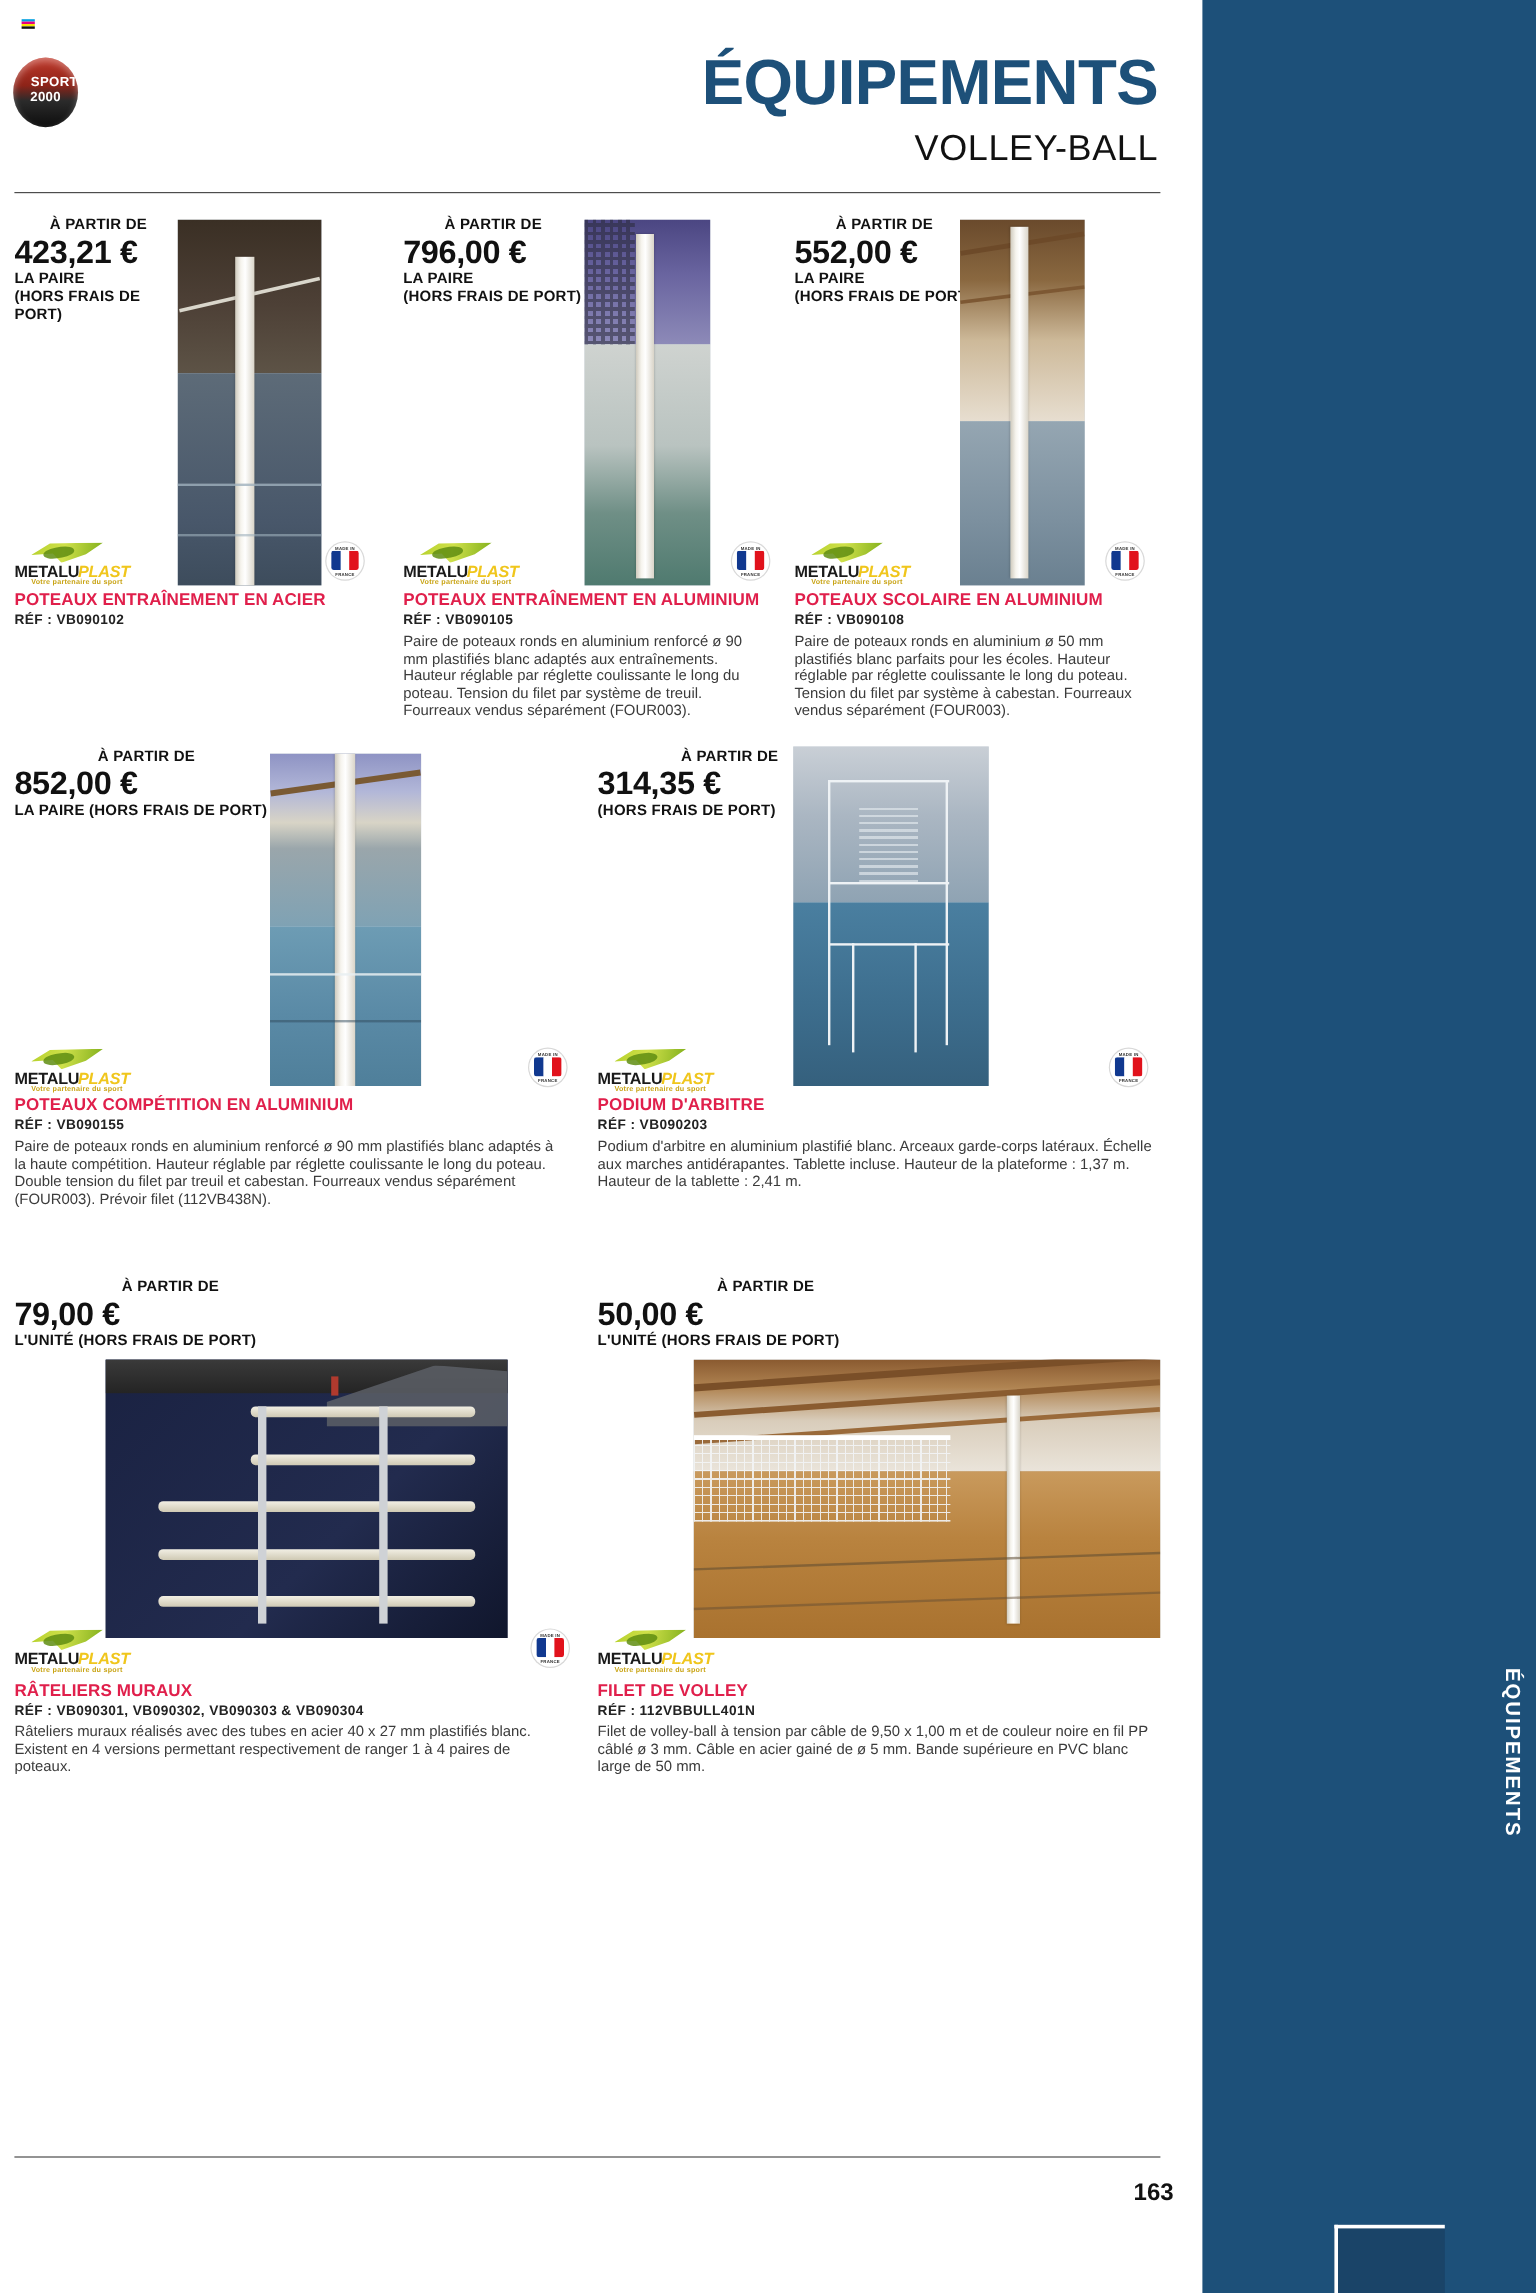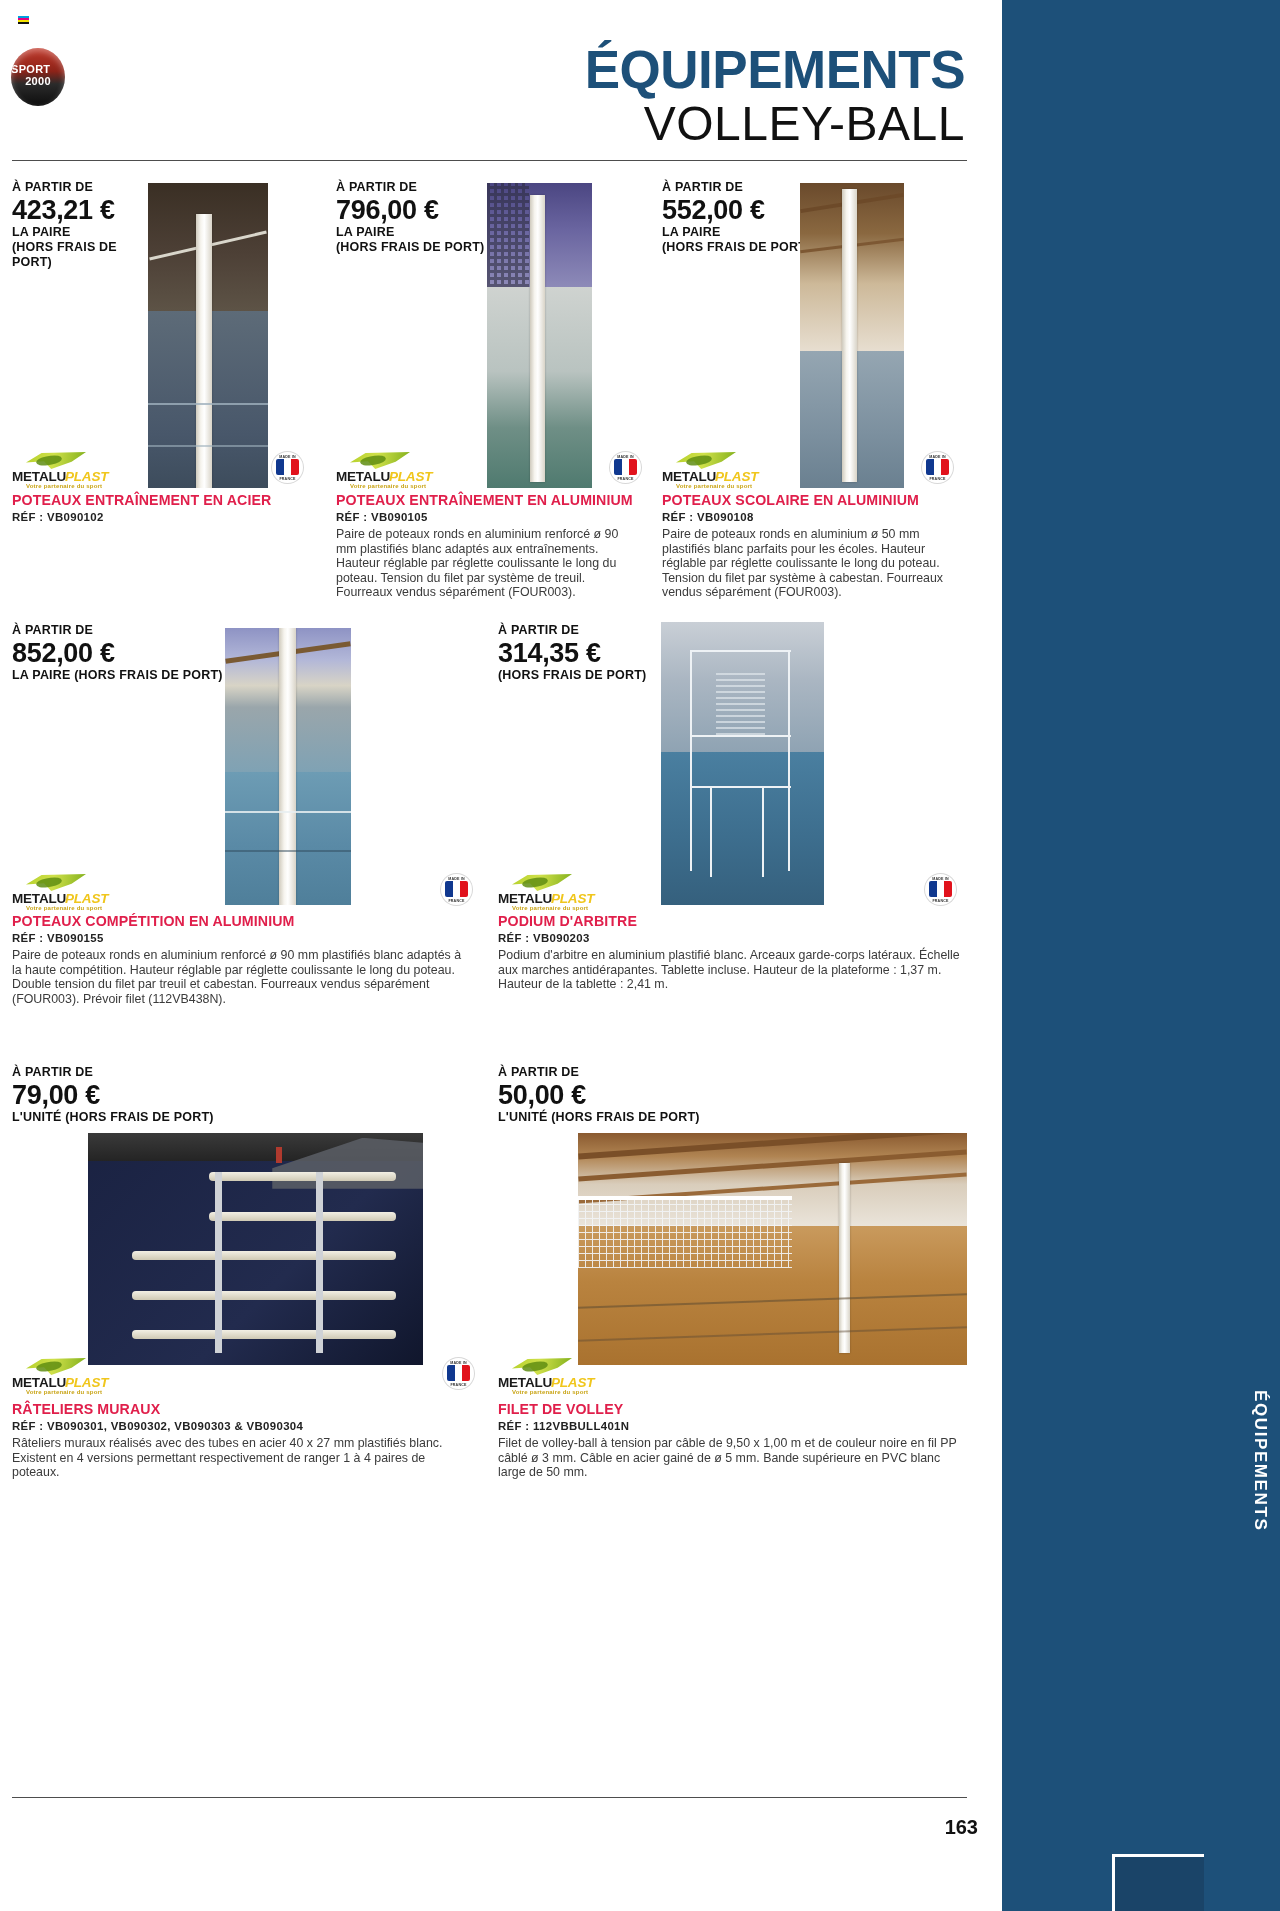--- a/index.html
+++ b/index.html
@@ -61,51 +61,51 @@
   .crop-mark i { display:block; height:2px; }
   .logo {
     position: absolute;
     left: 11px; top: 48px;
     width: 54px; height: 58px;
     border-radius: 50%;
     background: linear-gradient(180deg,#c0392b 0%, #8d2318 40%, #2b2b2b 62%, #0d0d0d 100%);
     box-shadow: inset 0 3px 6px rgba(255,255,255,.35);
     overflow: hidden;
   }
-  .logo-top { color: #fff; font-size: 11px; font-weight: 800; text-align: left; margin-top: 16px; letter-spacing: .3px; line-height: 11px;}
+  .logo-top { color: #fff; font-size: 11px; font-weight: 800; text-align: right; margin-top: 16px; letter-spacing: .3px; line-height: 11px;}
   .logo-bot { color: #fff; font-size: 11px; font-weight: 800; text-align: center; letter-spacing: .3px; line-height: 12px; }
   .head-title1 {
     position: absolute;
     right: 35px; top: 44px;
     font-size: 53px;
     font-weight: 800;
     color: #1d5079;
     letter-spacing: -0.5px;
     line-height: 52px;
     text-align: right;
   }
   .head-title2 {
     position: absolute;
     right: 35px; top: 100px;
-    font-size: 48px;
+    font-size: 30px;
     font-weight: 400;
     color: #111;
     letter-spacing: 0.5px;
     line-height: 48px;
     text-align: right;
   }
   .rule {
     position: absolute;
     background: #4d4d4d;
     height: 1px;
   }
   #rule-top { left: 12px; top: 160px; width: 955px; }
   #rule-bot1 { left: 12px; top: 1797px; width: 955px; }
   
-  .pb-label { font-size: 12.5px; font-weight: 700; color: #111; letter-spacing: .2px; line-height: 15px; }
+  .pb-label { font-size: 12.5px; font-weight: 700; color: #111; letter-spacing: .2px; line-height: 15px; text-align: center; }
   .pb-price { font-size: 27px; font-weight: 800; color: #111; line-height: 30px; letter-spacing: -.3px; }
   .pb-sub { font-size: 12.5px; font-weight: 700; color: #111; line-height: 15px; letter-spacing: .2px; }
   
   .p-title {
     font-size: 14.2px; font-weight: 800; color: #e01f4b;
     letter-spacing: .1px; line-height: 17px; text-transform: uppercase;
   }
   .p-ref { font-size: 11.4px; font-weight: 700; color: #222; letter-spacing: .35px; line-height: 15px; margin-top: 1px;}
   .p-desc { font-size: 12.4px; color: #3b3b3b; line-height: 14.6px; margin-top: 2px; text-align: left; }
   

